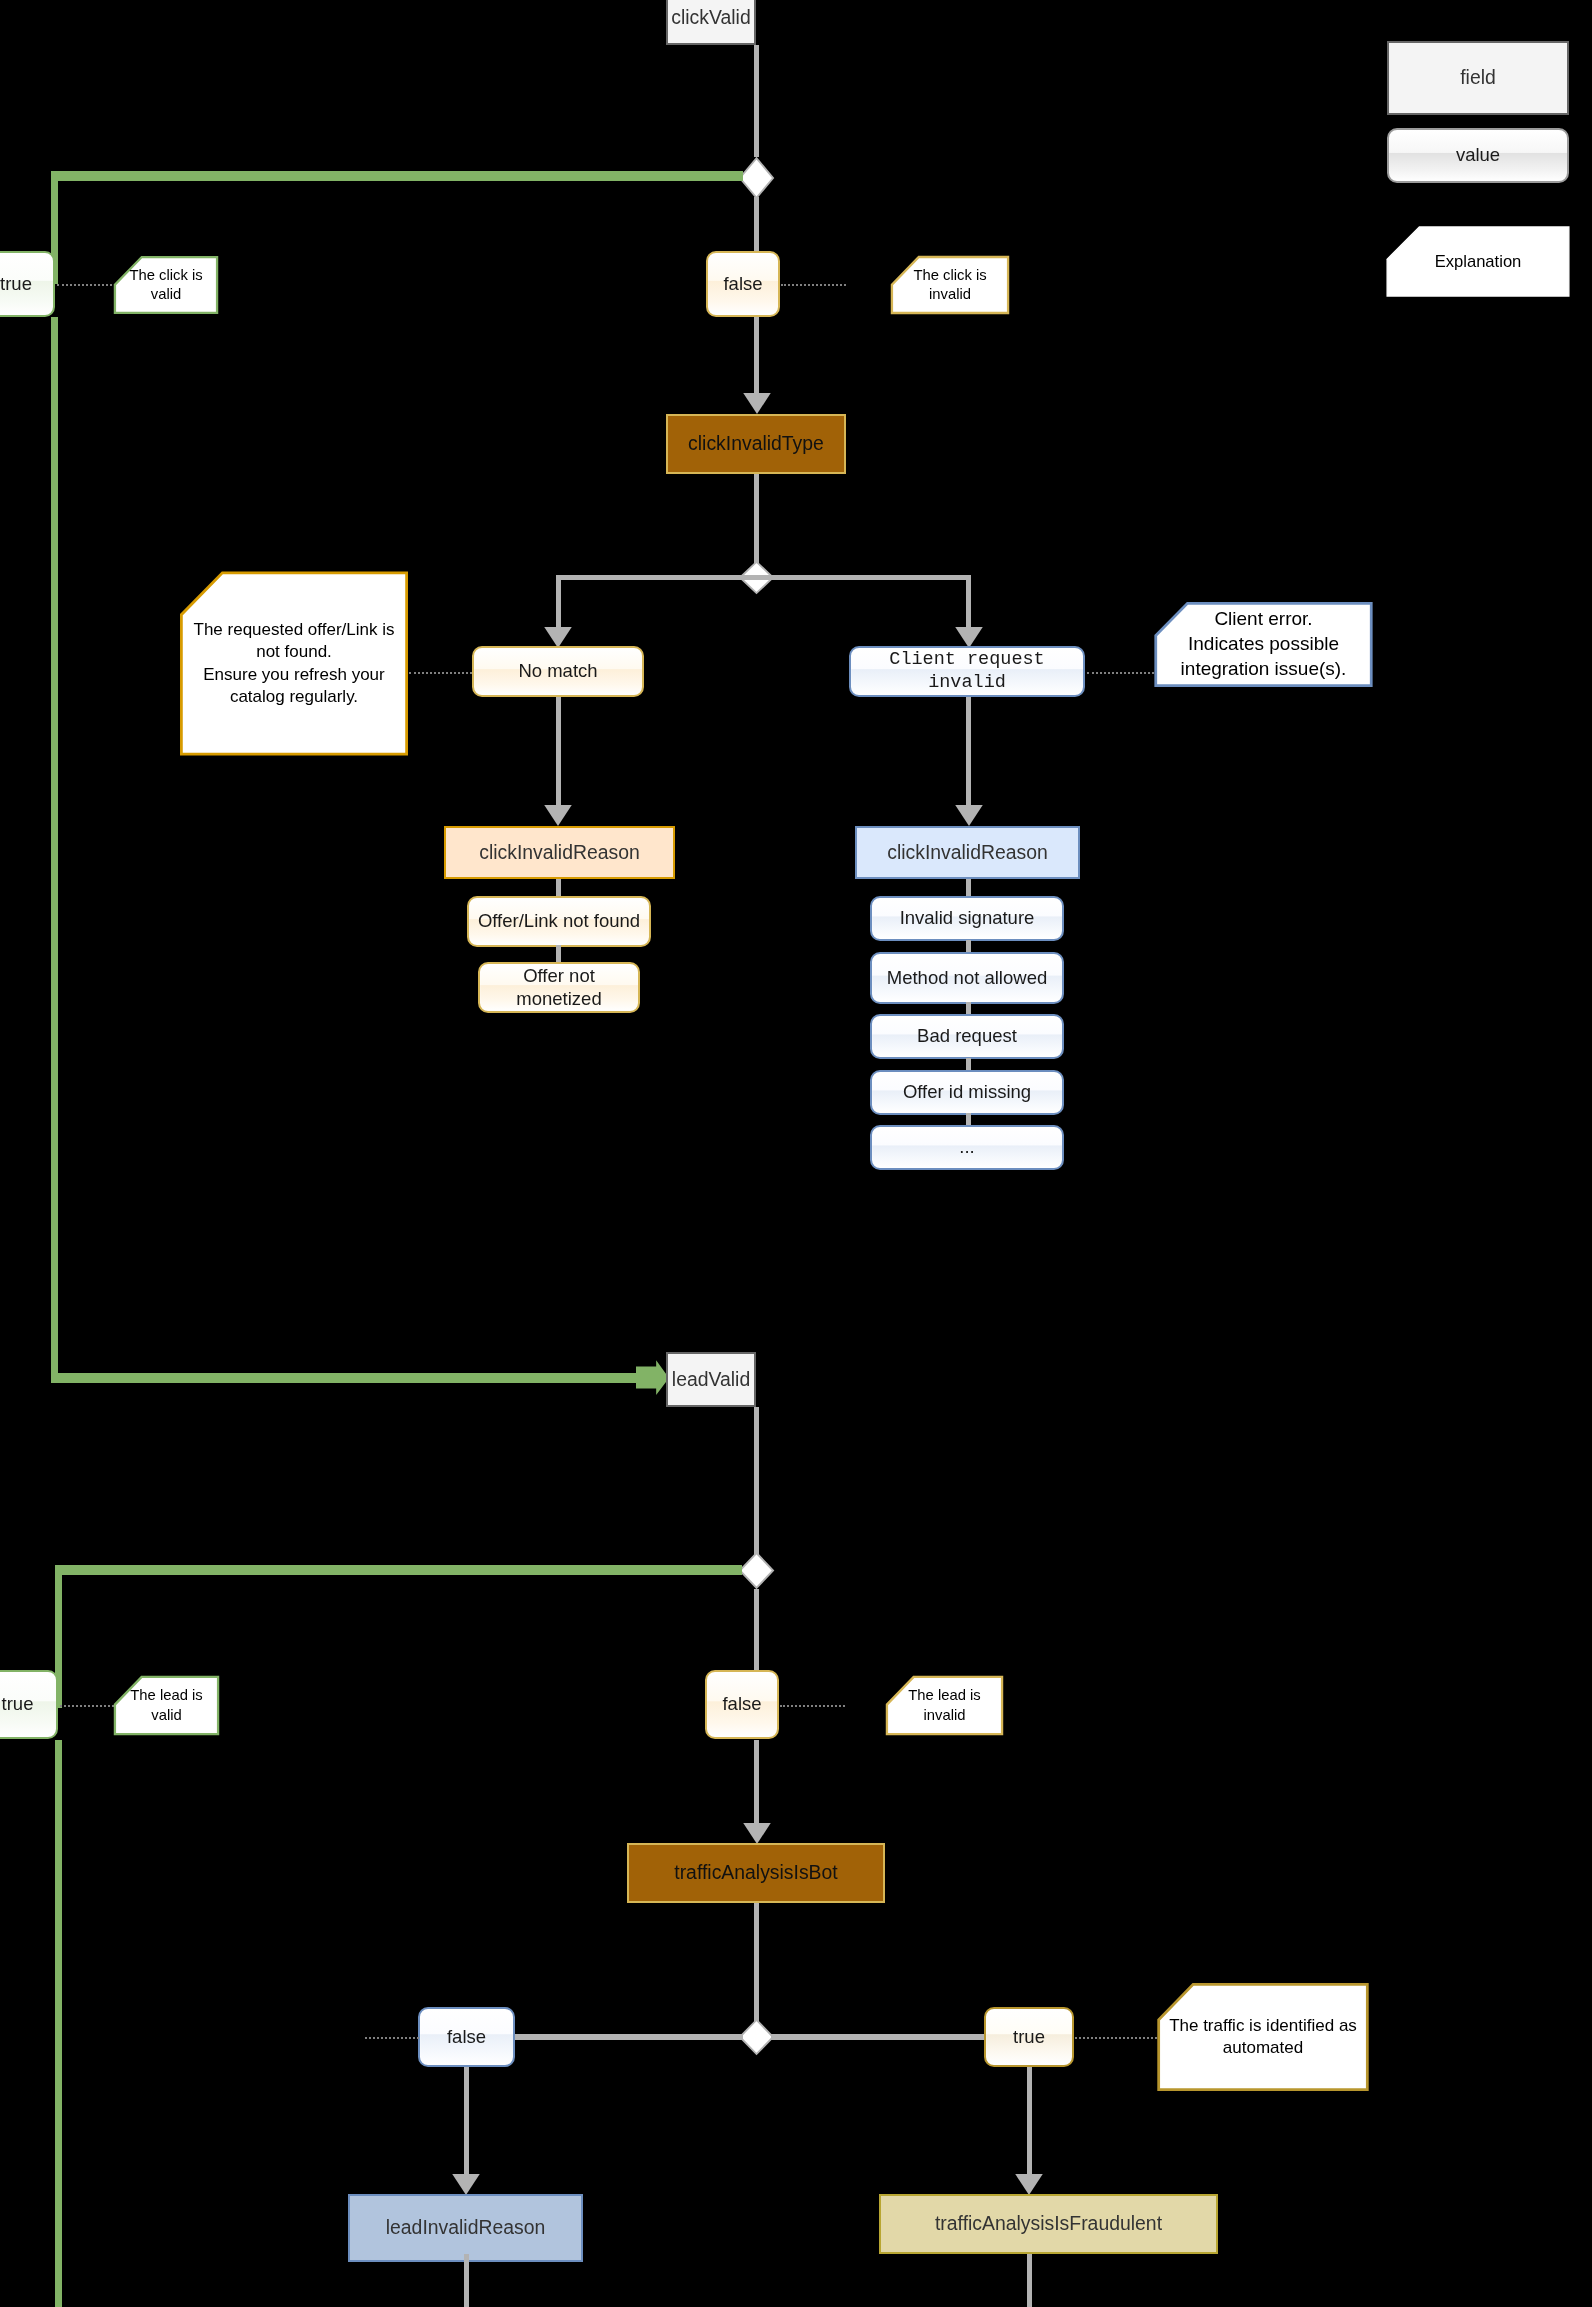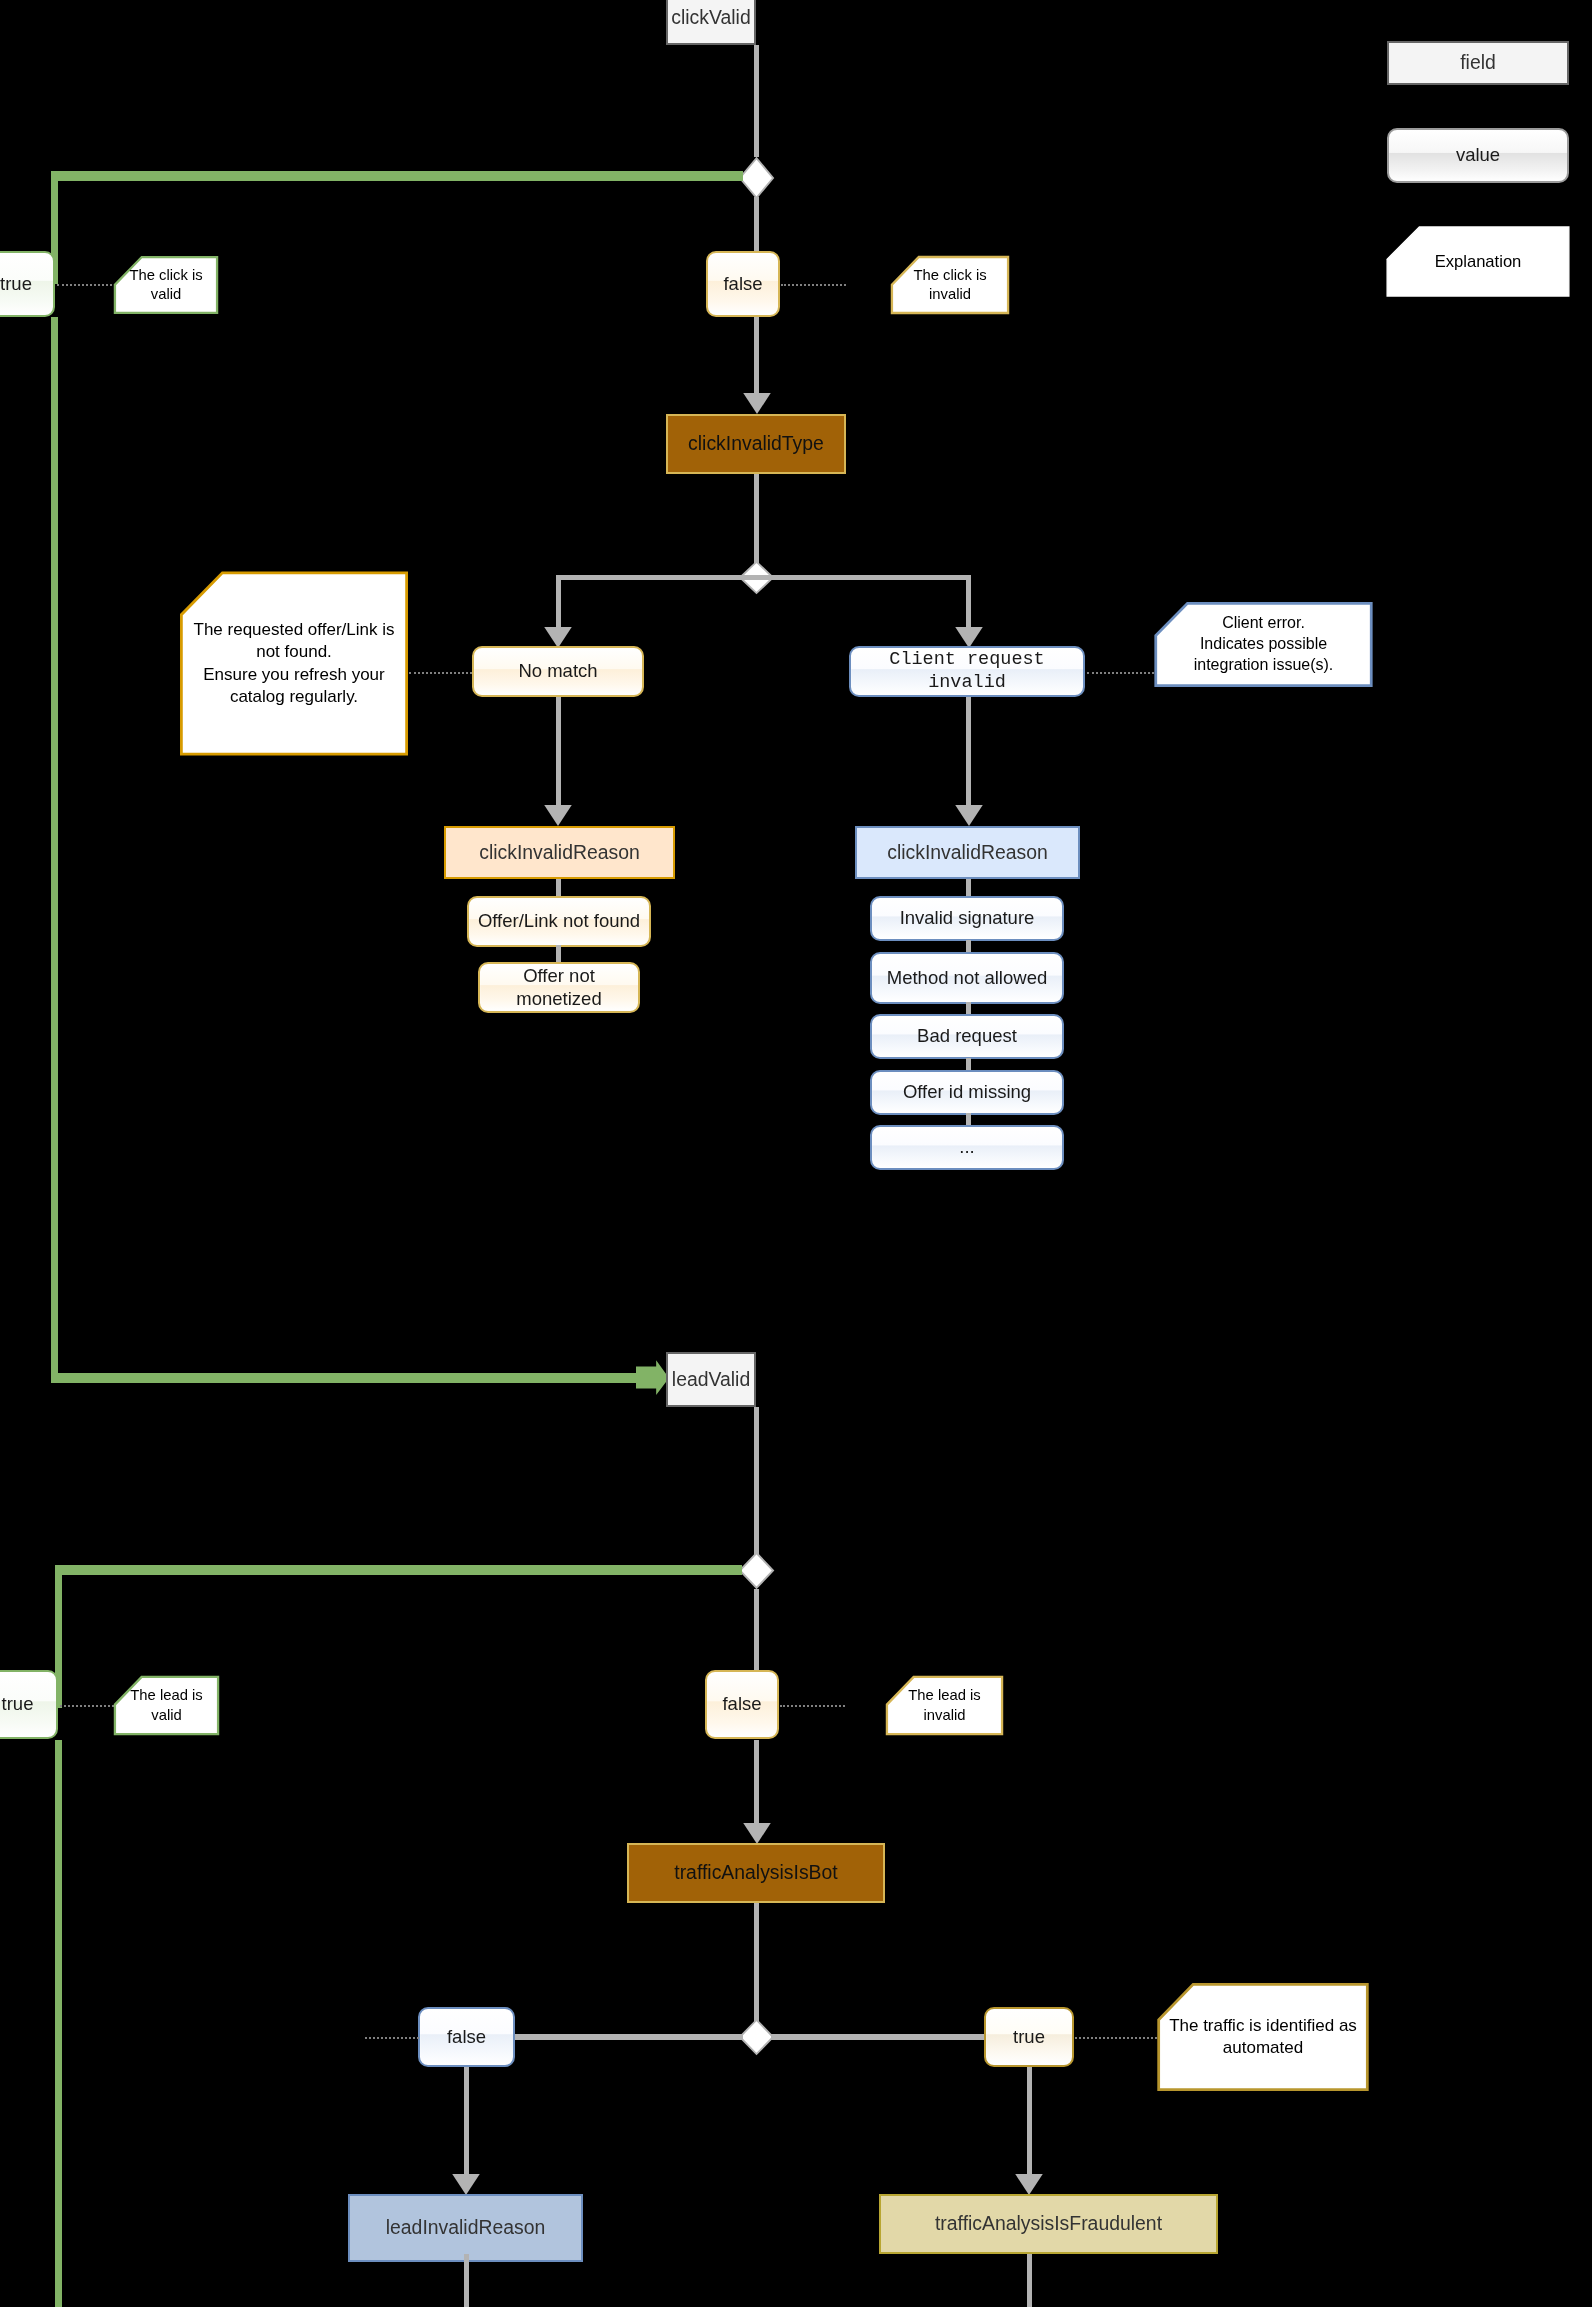--- a/index.html
+++ b/index.html
@@ -39,21 +39,21 @@
   .edge{position:absolute;background:#b3b3b3;}
   .gedge{position:absolute;background:#82b366;}
   .dot-h{position:absolute;height:0;border-top:2.3px dotted #808080;}
   svg.arrow{position:absolute;overflow:visible;}
 </style>
 </head>
 <body>
 
 <div id="stage">
 
-  <div class="node field" style="left:1387px;top:41px;width:182px;height:44px;">field</div>
+  <div class="node field" style="left:1387px;top:41px;width:182px;height:74px;">field</div>
 
   <div class="node value" style="left:1387px;top:128px;width:182px;height:55px;">value</div>
 
   <div class="note-w" style="left:1387px;top:227px;width:182px;height:69px;">
     <svg class="arrow" width="182" height="69" viewBox="0 0 395 150">
       <polygon points="70,0 395,0 395,150 0,150 0,70" fill="#ffffff" stroke="#ffffff" stroke-width="3"></polygon>
     </svg>
     <div class="note-txt">Explanation</div>
   </div>
 
@@ -119,21 +119,21 @@
     <div class="note-txt" style="font-size:17px;white-space:pre-line;">The requested offer/Link is not found.
 Ensure you refresh your catalog regularly.</div>
   </div>
 
   <div class="node value blue" style="left:849px;top:646px;width:236px;height:51px;font-family:Liberation Mono, monospace;">Client request invalid</div>
   <div class="dot-h" style="left:1087px;top:672px;width:67px;"></div>
   <div class="note-w" style="left:1154px;top:602px;width:219px;height:85px;">
     <svg class="arrow" width="219" height="85" viewBox="0 0 475 185">
       <polygon points="72,3 472,3 472,182 3,182 3,73" fill="#ffffff" stroke="#6c8ebf" stroke-width="6"></polygon>
     </svg>
-    <div class="note-txt" style="font-size:16px;white-space:pre-line;">Client error.
+    <div class="note-txt" style="font-size:19px;white-space:pre-line;">Client error.
 Indicates possible integration issue(s).</div>
   </div>
 
   <div class="edge" style="left:556px;top:697px;width:4.6px;height:115px;"></div>
   <svg class="arrow" style="left:544px;top:805px;" width="28" height="22" viewBox="0 0 60 48">
     <polygon points="0,0 60,0 30,46" fill="#b3b3b3"></polygon>
   </svg>
   <div class="node field orange" style="left:444px;top:826px;width:231px;height:53px;">clickInvalidReason</div>
 
   <div class="edge" style="left:556px;top:879px;width:4.6px;height:21px;"></div>

